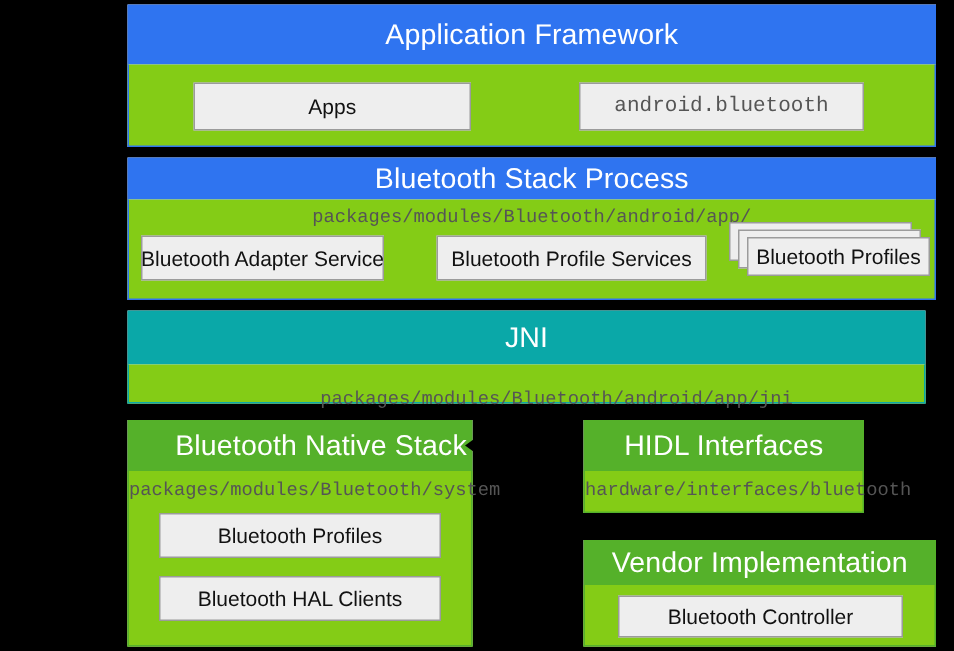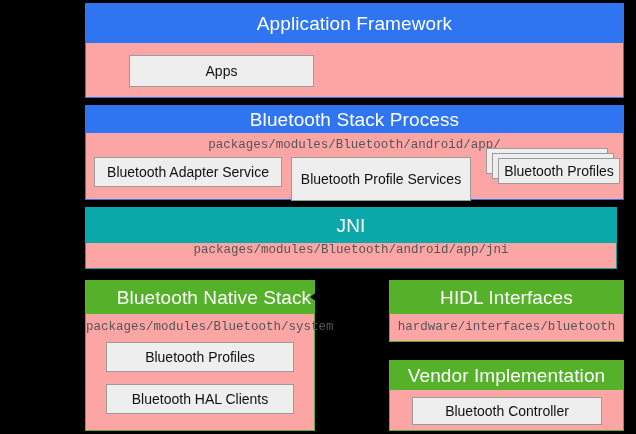--- a/index.html
+++ b/index.html
@@ -35,21 +35,21 @@
     font-size: 19px;
     line-height: 1;
     display: flex;
     align-items: center;
     justify-content: center;
     letter-spacing: 0.1px;
   }
 
   .panel-body {
     flex: 1;
-    background: #fca5a5;
+    background: #84cc16;
     position: relative;
     border: 1px solid transparent;
     border-top: none;
   }
 
   
   .hdr-blue  { background: #2f74f0; }
   .hdr-teal  { background: #0aa8a8; }
   .hdr-green { background: #55b12a; }
 
@@ -123,50 +123,53 @@
 <body>
 
 <div id="diagram">
 
   <div class="panel" style="left:85px; top:3px; width:539px; height:95px;">
     <div class="panel-header hdr-blue" style="height:40px;">Application Framework</div>
     <div class="panel-body body-blue">
       <div class="node" style="left:43px; top:12px; width:185px; height:32px;">
         <span>Apps</span>
       </div>
+      <div class="node mono" style="left:300px; top:12px; width:190px; height:32px;">
+        <span>android.bluetooth</span>
+      </div>
     </div>
   </div>
 
   <div class="panel" style="left:85px; top:105px; width:539px; height:95px;">
     <div class="panel-header hdr-blue" style="height:28px;">Bluetooth Stack Process</div>
     <div class="panel-body body-blue">
       <div class="path-caption" style="top:5px;">packages/modules/Bluetooth/android/app/</div>
 
-      <div class="node" style="left:8px; top:24px; width:188px; height:30px;">
+      <div class="node" style="left:8px; top:24px; width:162px; height:30px;">
         <span>Bluetooth Adapter Service</span>
       </div>
 
-      <div class="node" style="left:205px; top:24px; width:180px; height:44px;">
+      <div class="node" style="left:205px; top:24px; width:180px; height:30px;">
         <span>Bluetooth Profile Services</span>
       </div>
 
       <div class="stack" style="left:400px; top:15px; width:135px; height:45px;">
         <div class="card" style="left:0px;  top:0px;  width:122px; height:26px;"></div>
         <div class="card" style="left:6px;  top:5px;  width:122px; height:26px;"></div>
         <div class="card front" style="left:12px; top:10px; width:122px; height:26px;">
           <span>Bluetooth Profiles</span>
         </div>
       </div>
     </div>
   </div>
 
   <div class="panel" style="left:85px; top:207px; width:532px; height:62px;">
     <div class="panel-header hdr-teal" style="height:36px;">JNI</div>
     <div class="panel-body body-teal">
-      <div class="path-caption" style="top:0;">packages/modules/Bluetooth/android/app/jni</div>
+      <div class="path-caption" style="top:16px;margin-left:20px;">packages/modules/Bluetooth/android/app/jni</div>
     </div>
   </div>
 
   <div class="panel" style="left:85px; top:280px; width:230px; height:151px;">
     <div class="panel-header hdr-green" style="height:34px;padding-left:28px;">Bluetooth Native Stack</div>
     <div class="panel-body body-green">
       <div class="path-caption" style="top:6px;">packages/modules/Bluetooth/system</div>
 
       <div class="node" style="left:20px; top:28px; width:188px; height:30px;">
         <span>Bluetooth Profiles</span>
@@ -175,21 +178,21 @@
       <div class="node" style="left:20px; top:70px; width:188px; height:30px;">
         <span>Bluetooth HAL Clients</span>
       </div>
     </div>
   </div>
 
   <div class="connector" style="left:315px; top:296px; width:76px; height:2px;"></div>
   <div class="arrow-left" style="left:310px; top:292px;"></div>
   <div class="arrow-right" style="left:384px; top:292px;"></div>
 
-  <div class="panel" style="left:389px; top:280px; width:235px; height:62px;justify-content:center;">
+  <div class="panel" style="left:389px; top:280px; width:187px; height:62px;justify-content:center;">
     <div class="panel-header hdr-green" style="height:34px;">HIDL Interfaces</div>
     <div class="panel-body body-green">
       <div class="path-caption" style="top:6px;">hardware/interfaces/bluetooth</div>
     </div>
   </div>
 
   <div class="panel" style="left:389px; top:360px; width:235px; height:71px;">
     <div class="panel-header hdr-green" style="height:30px;">Vendor Implementation</div>
     <div class="panel-body body-green">
       <div class="node" style="left:22px; top:7px; width:190px; height:28px;">

